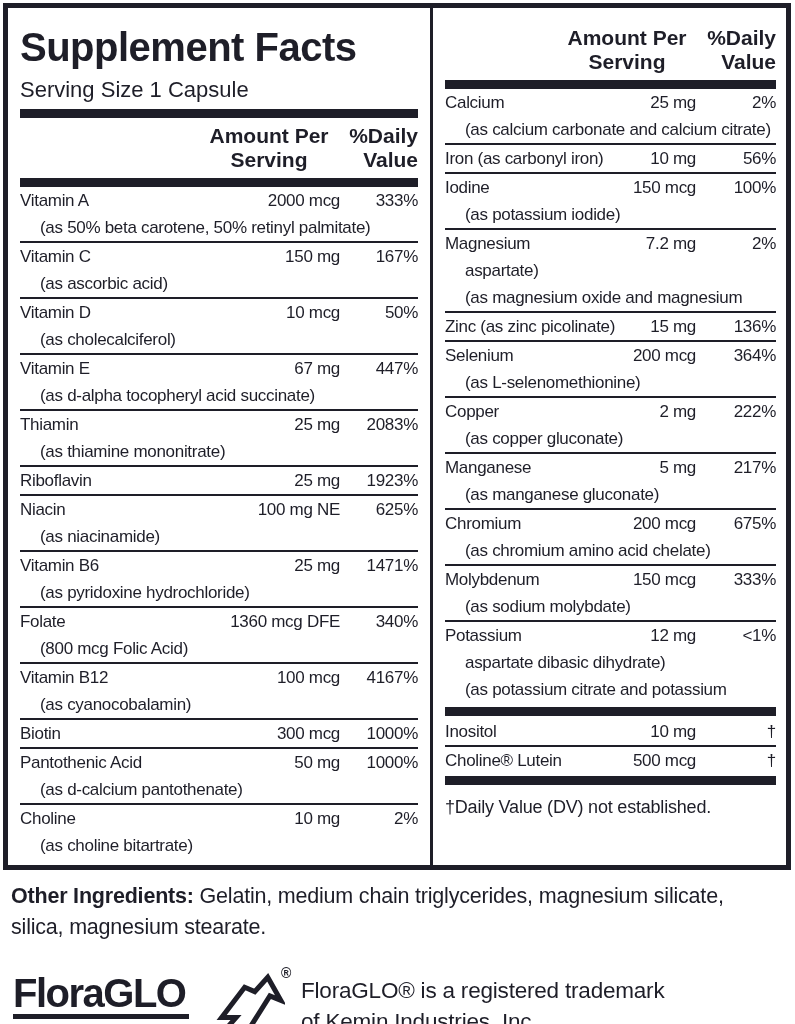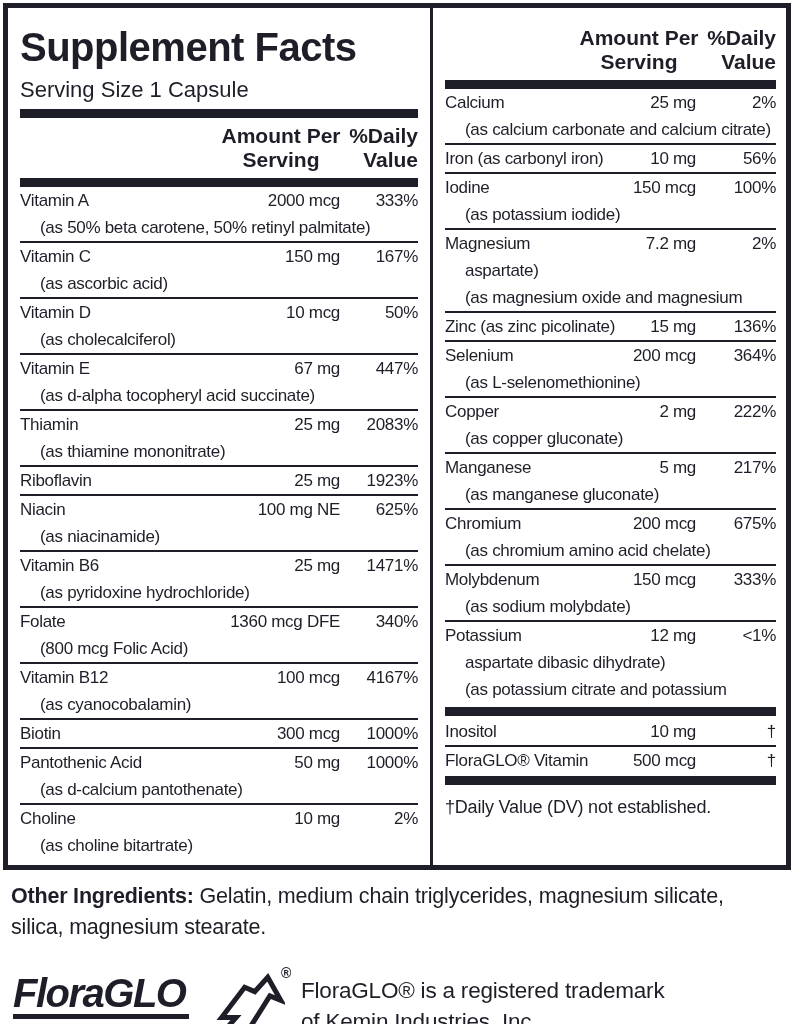--- a/index.html
+++ b/index.html
@@ -11,21 +11,21 @@
   
   .panel{ border:5px solid var(--ink); display:flex; align-items:stretch; background:#fff; }
   .col{ overflow:hidden; }
   .col-left{ width:422px; padding:15px 12px 6px 12px; }
   .col-right{ flex:1; border-left:3px solid var(--ink); padding:12px 10px 6px 12px; }
 
   .title{ font-size:40px; font-weight:bold; letter-spacing:-0.5px; line-height:48px; }
   .serving{ font-size:22px; line-height:27px; margin-top:5px; margin-bottom:6px; }
   .bar{ height:9px; background:var(--ink); }
 
-  .hdr{ display:flex; justify-content:flex-end; gap:4px; padding:6px 0 6px 0;
+  .hdr{ display:flex; justify-content:flex-end; gap:16px; padding:6px 0 6px 0;
         font-weight:bold; font-size:21px; line-height:24px; }
   .hdr-amount{ width:122px; text-align:center; }
   .hdr-dv{ width:72px; text-align:right; }
 
   .rows .row + .row{ border-top:2px solid var(--ink); }
   .main{ display:flex; font-size:17px; letter-spacing:-0.3px; line-height:27px; white-space:nowrap; }
   .main .n{ flex:1; text-align:left; min-width:0; }
   .main .a{ width:112px; text-align:right; }
   .main .d{ width:78px; text-align:right; }
   .col-right .main .a{ width:100px; }
@@ -35,21 +35,21 @@
   .bar-mid{ margin:4px 0 2px 0; }
   .bar-end{ margin:2px 0 0 0; }
   .footnote{ font-size:18px; line-height:24px; padding:10px 0 4px 0; letter-spacing:-0.2px; }
 
   
   .other{ padding:11px 18px 0 8px; font-size:21.5px; line-height:31px; letter-spacing:-0.2px; }
   .other b{ font-weight:bold; }
 
   .logo-row{ display:flex; align-items:flex-start; margin-top:30px; padding-left:10px; }
   .logo{ position:relative; width:272px; }
-  .logo-word{ font-size:40px; font-weight:bold; font-style:italic; letter-spacing:-1.5px;
+  .logo-word{ font-size:40px; font-weight:bold; letter-spacing:-1.5px;
               line-height:40px; display:inline-block; border-bottom:5px solid var(--ink);
               padding-bottom:1px; padding-right:4px; }
   .logo-sub{ font-size:17px; font-weight:bold; font-style:italic; letter-spacing:1px;
              text-align:right; width:196px; line-height:20px; margin-top:2px; }
   .logo-arrow{ position:absolute; left:200px; top:-6px; }
   .logo-reg{ position:absolute; left:268px; top:-8px; font-size:14px; font-weight:bold; }
   .tm{ margin-left:16px; font-size:22.5px; line-height:31px; padding-top:2px; letter-spacing:-0.2px; }
 </style>
 </head>
 <body>
@@ -273,21 +273,21 @@
       <div class="rows">
           <div class="row">
     <div class="main">
       <span class="n">Inositol</span>
       <span class="a">10 mg</span>
       <span class="d">†</span>
     </div>
   </div>
           <div class="row">
     <div class="main">
-      <span class="n">FloraGLO® Vitamin</span>
+      <span class="n">Choline® Lutein</span>
       <span class="a">500 mcg</span>
       <span class="d">†</span>
     </div>
   </div>
         </div>
       <div class="bar bar-end"></div>
       <div class="footnote">†Daily Value (DV) not established.</div>
     </div>
 
   </div>

